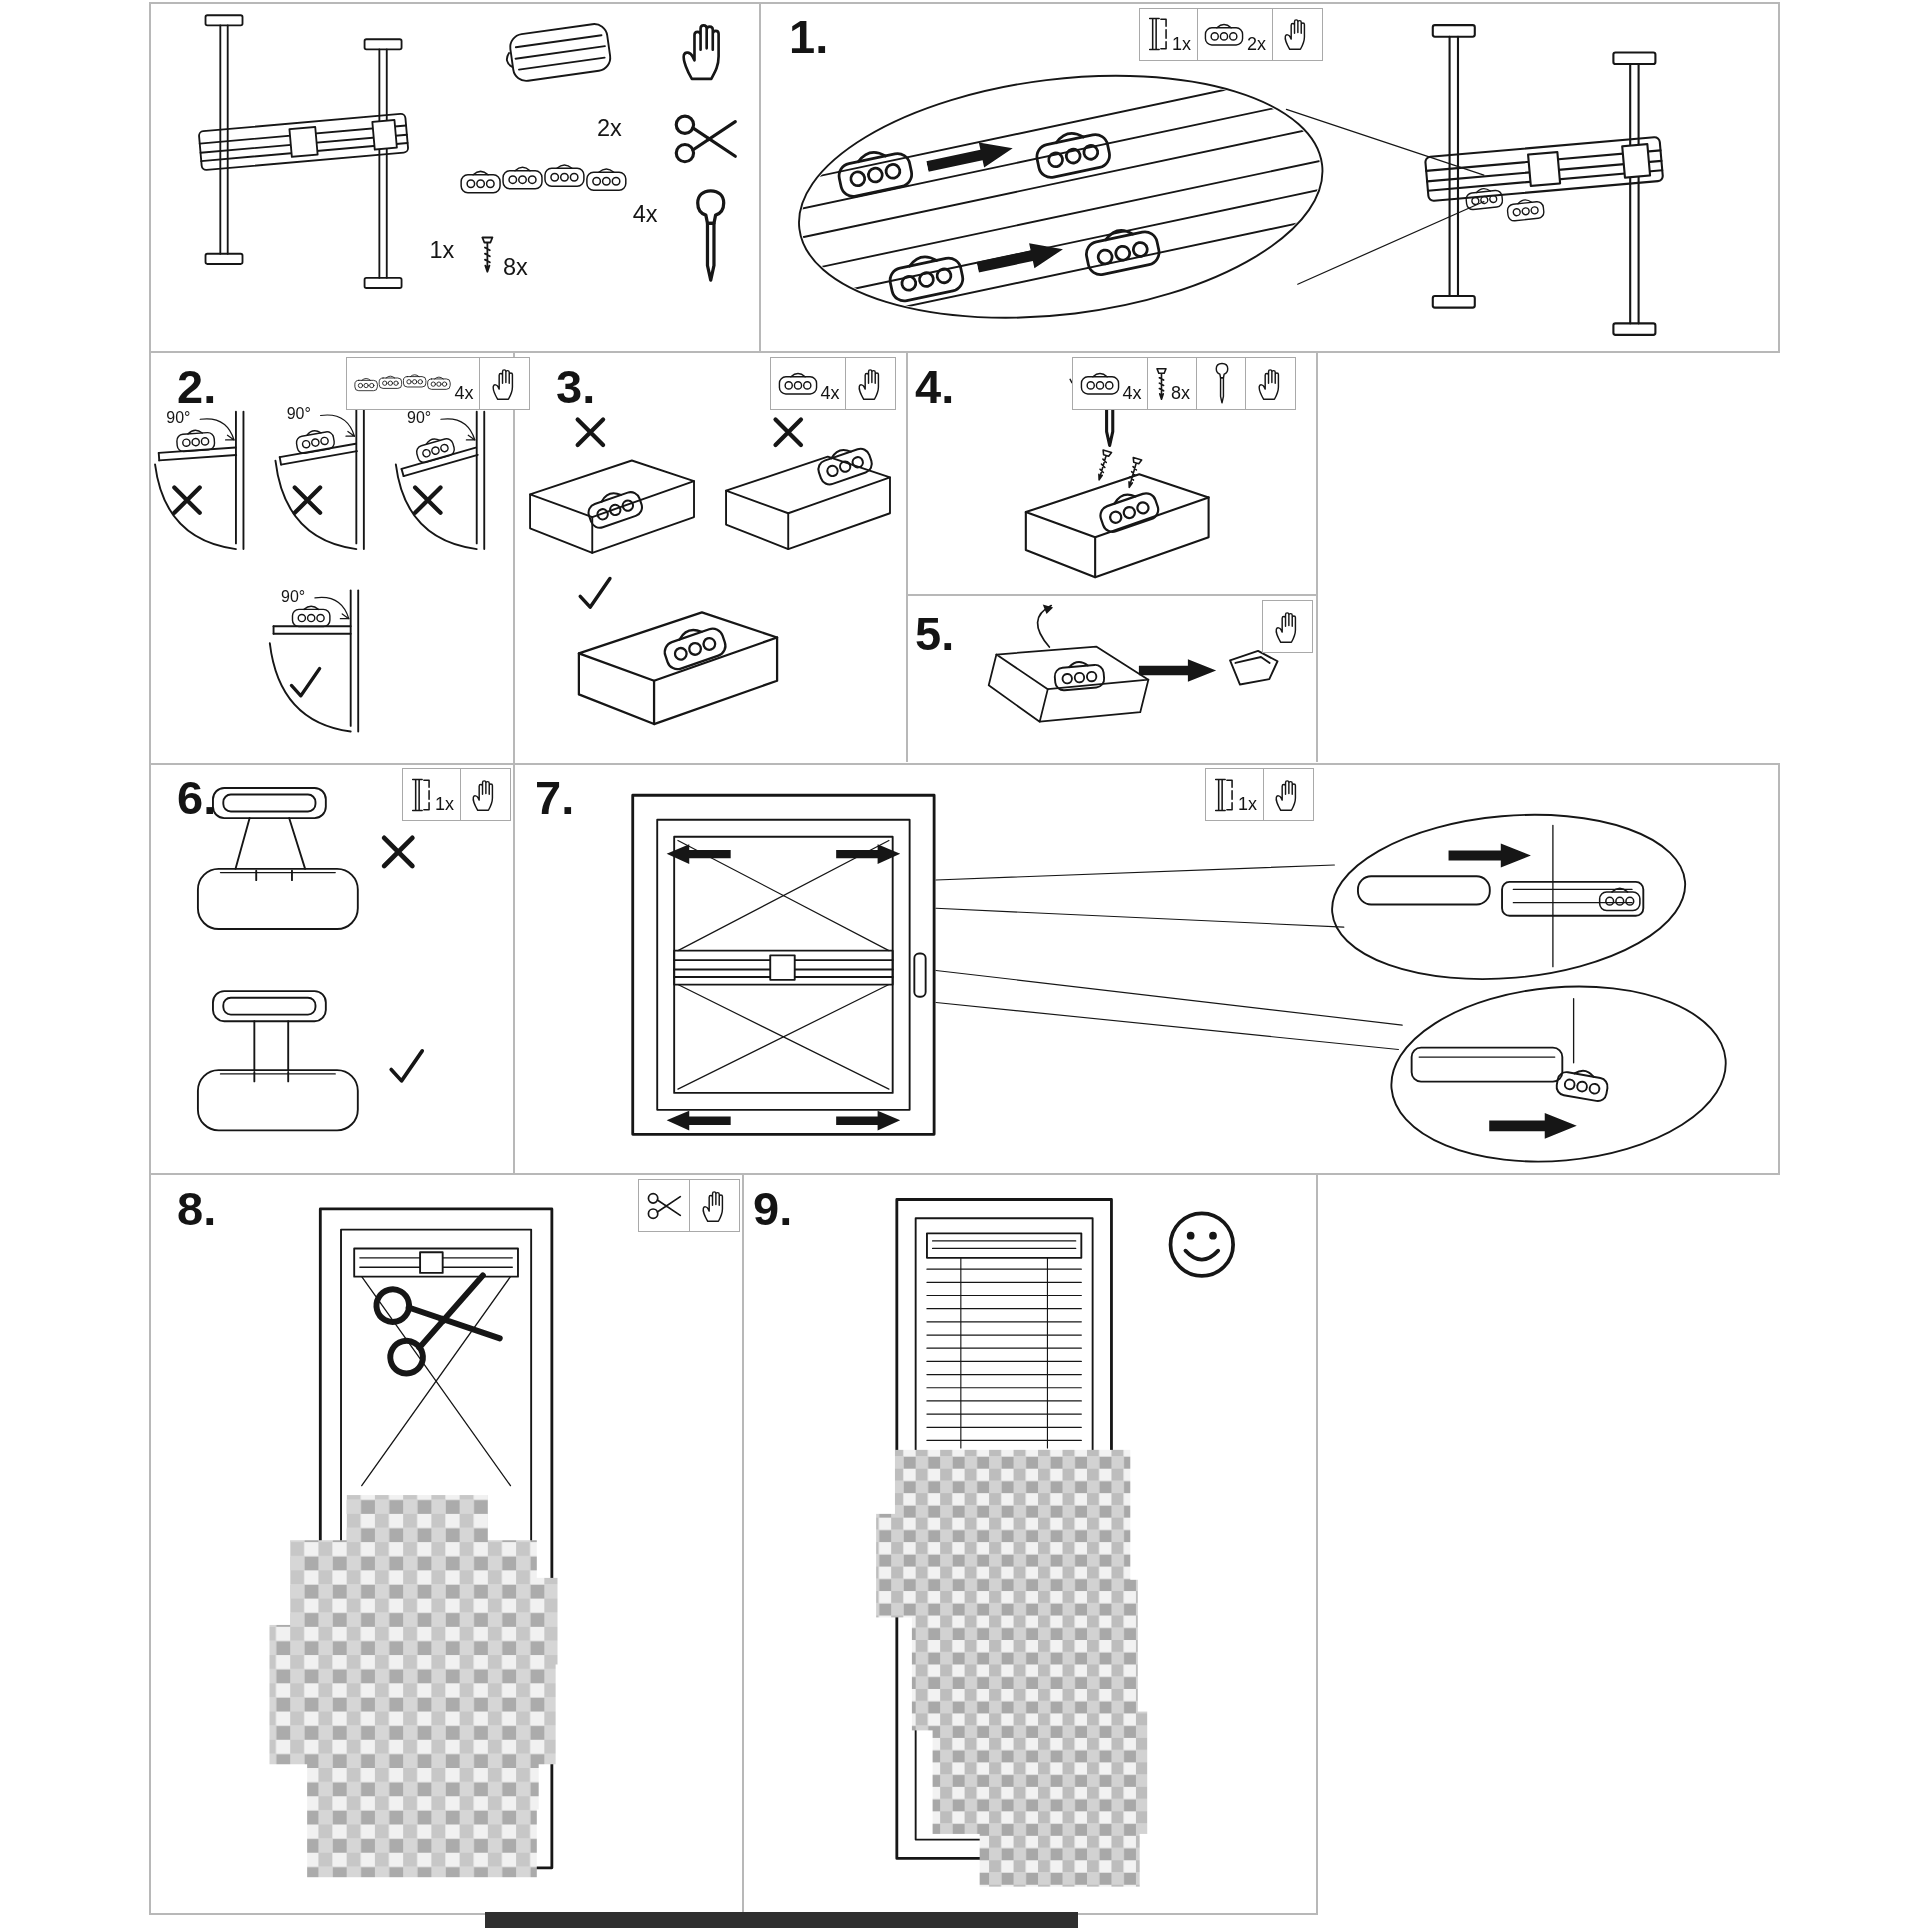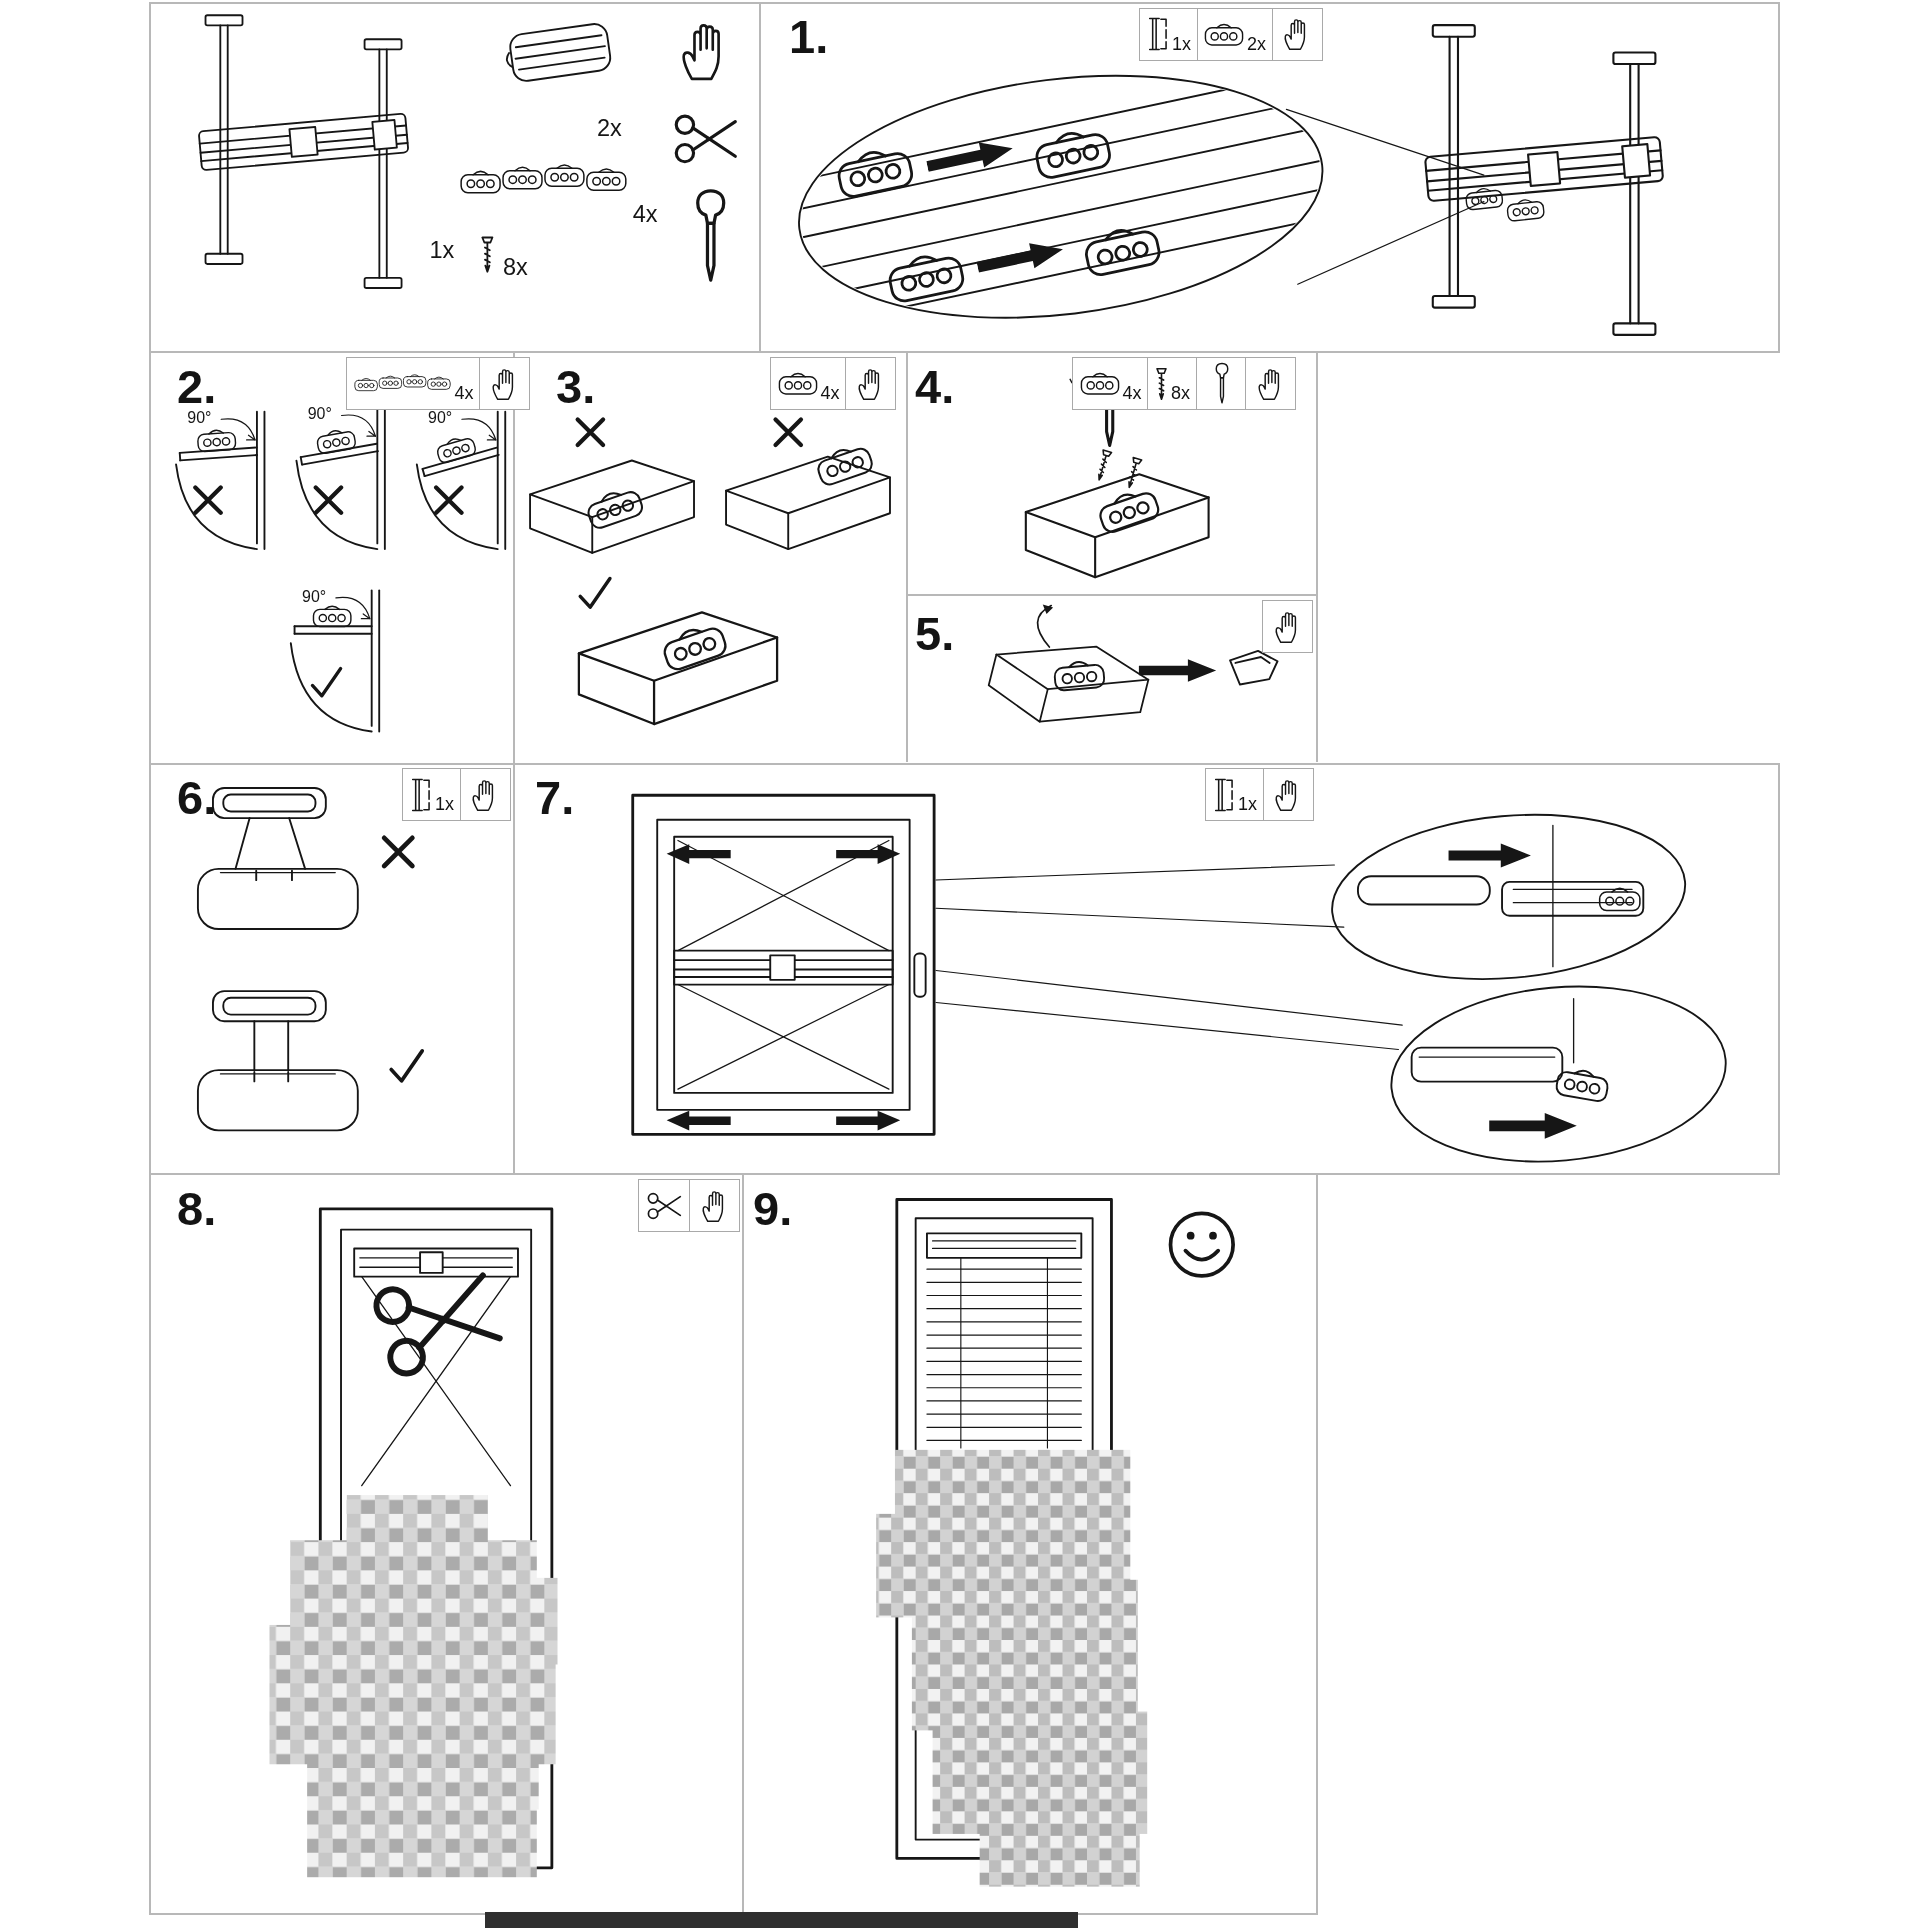--- a/index.html
+++ b/index.html
@@ -183,21 +183,21 @@
         <g transform="translate(748,196) rotate(-6)">
             <use href="#sym-clip" width="42" height="25"></use>
           </g>
         <g transform="translate(792,208) rotate(-6)">
             <use href="#sym-clip" width="42" height="25"></use>
           </g>
       </g>
     </svg>
   </div>
 
-  <div class="panel" style="left:161px;top:353px;width:312px;height:410px">
+  <div class="panel" style="left:140px;top:353px;width:312px;height:410px">
     <svg class="scene" width="364" height="410" viewBox="0 0 387 435">
       <g stroke="#161616" fill="none" stroke-width="2" stroke-linecap="round" stroke-linejoin="round">
 
         <g transform="translate(6,62)">
           <line x1="96" y1="0" x2="96" y2="140"></line>
             <line x1="104" y1="0" x2="104" y2="146"></line>
           <path d="M10 56 Q20 136 96 146"></path>
           <g transform="rotate(-4 96 42)">
             <line x1="14" y1="38" x2="96" y2="38"></line>
               <line x1="14" y1="46" x2="96" y2="46"></line>

